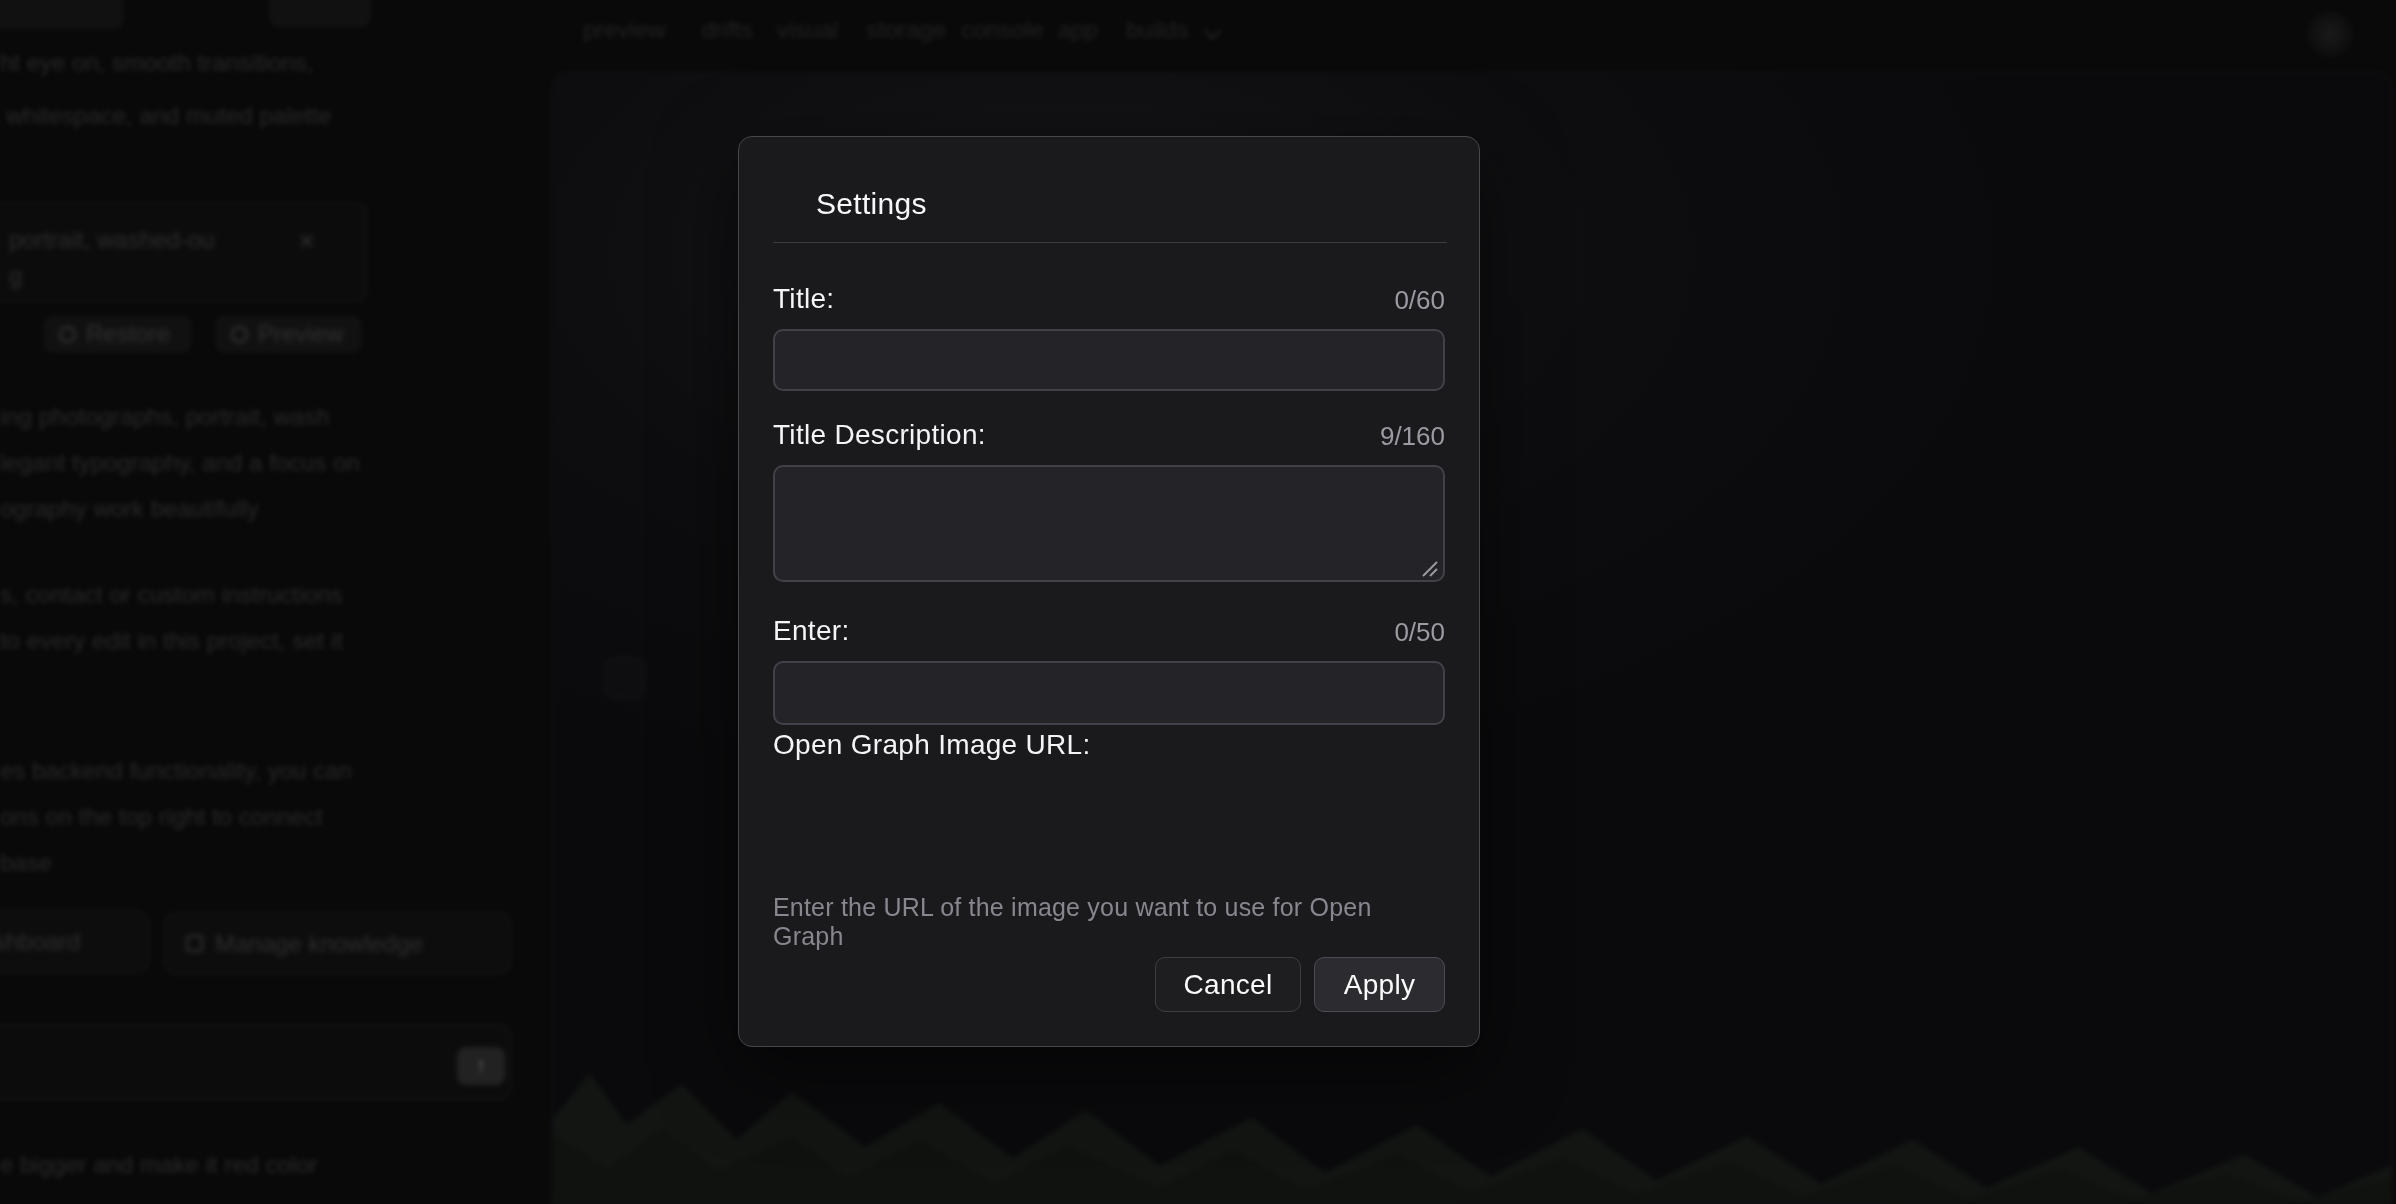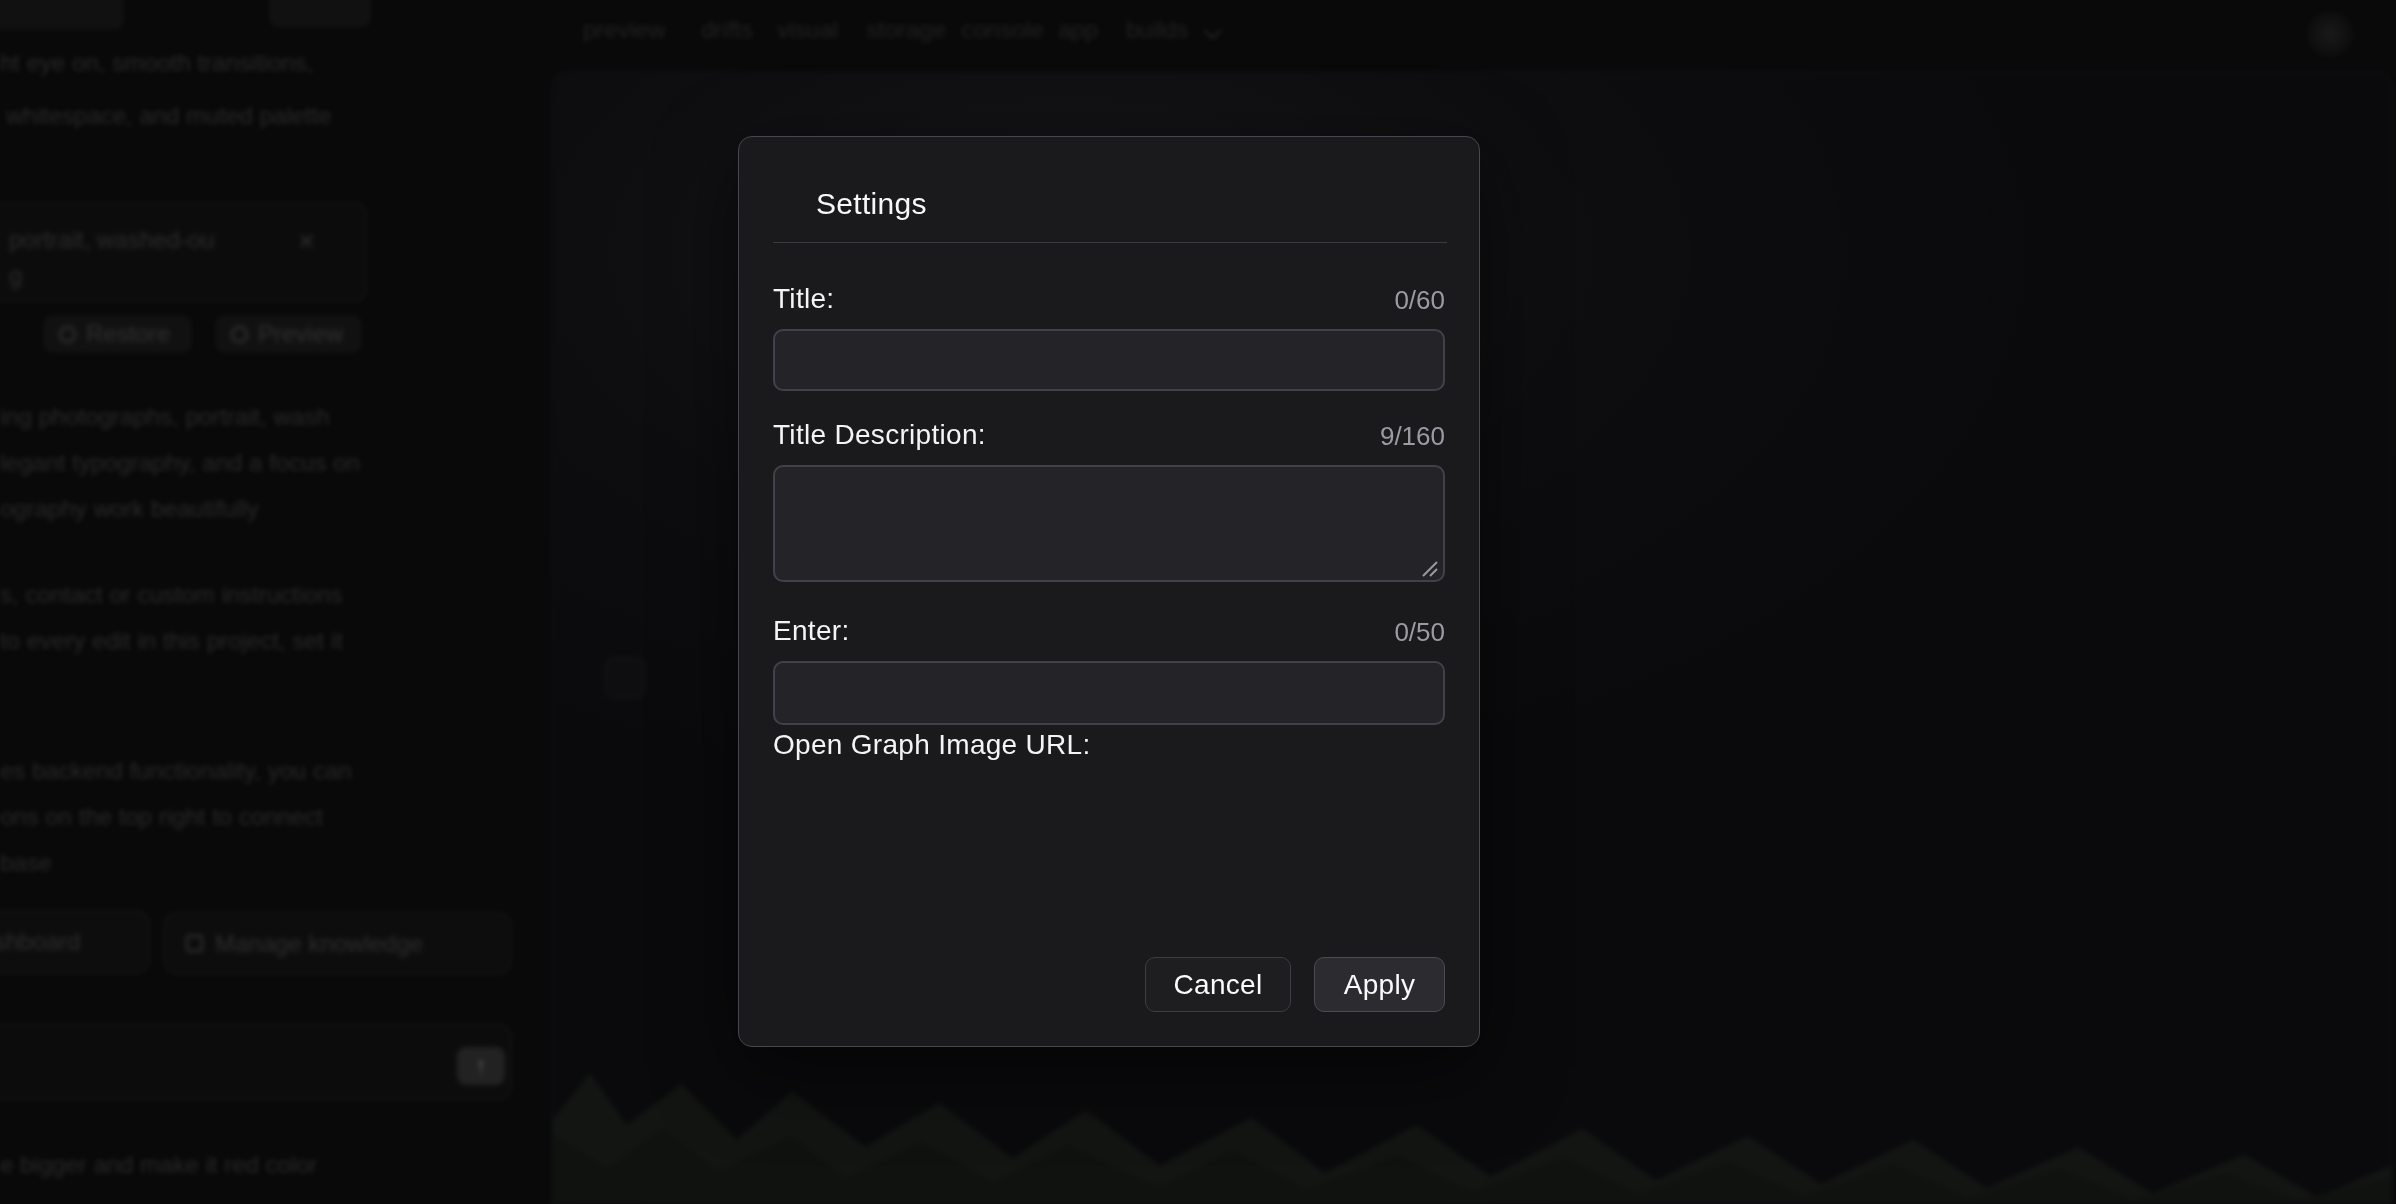--- a/index.html
+++ b/index.html
@@ -107,21 +107,21 @@
     padding:0 22px; outline:none;
   }
   .text-area { resize:none; padding-top:14px; }
   .resize-handle { position:absolute; right:40px; width:22px; height:22px; pointer-events:none; }
 
   .url-input { background:#1d1d20; border:2px solid #54545c; }
   .text-input::placeholder, .text-area::placeholder { color:#a2a2ad; }
 
   .helper-text { position:absolute; left:34px; right:34px; font-size:25px; color:#87878f; letter-spacing:.2px; }
 
-  .btn-row { position:absolute; right:34px; top:820px; display:flex; gap:23px; }
+  .btn-row { position:absolute; right:34px; top:820px; display:flex; gap:13px; }
   .btn {
     height:55px; border-radius:10px; font-size:28px; color:#fafafa;
     font-family:"Liberation Sans", sans-serif; letter-spacing:.3px;
     display:flex; align-items:center; justify-content:center; cursor:pointer;
   }
   .btn-cancel { width:146px; background:#1e1e21; border:1.5px solid #3d3d44; }
   .btn-apply  { width:131px; background:#2b2b30; border:1.5px solid #4b4b53; }
 </style>
 </head>
 <body>
@@ -213,19 +213,20 @@
   <svg class="resize-handle" style="top:419px;" viewBox="0 0 22 22">
     <line x1="6" y1="20" x2="20" y2="6" stroke="#9a9aa0" stroke-width="2"></line>
     <line x1="13" y1="20" x2="20" y2="13" stroke="#9a9aa0" stroke-width="2"></line>
   </svg>
 
   <span class="field-label" style="top:478px;">Enter:</span>
   <span class="field-counter" style="top:480px;">0/50</span>
   <input class="text-input" style="top: 524px; height: 64px;" type="text" value="">
 
   <span class="field-label" style="top:592px;">Open Graph Image URL:</span>
+  <div class="helper-text" style="top:756px;">Enter the URL of the image you want to use for Open Graph</div>
 
   <div class="btn-row">
     <div class="btn btn-cancel">Cancel</div>
     <div class="btn btn-apply">Apply</div>
   </div>
 
 </div>
 
 </body></html>

